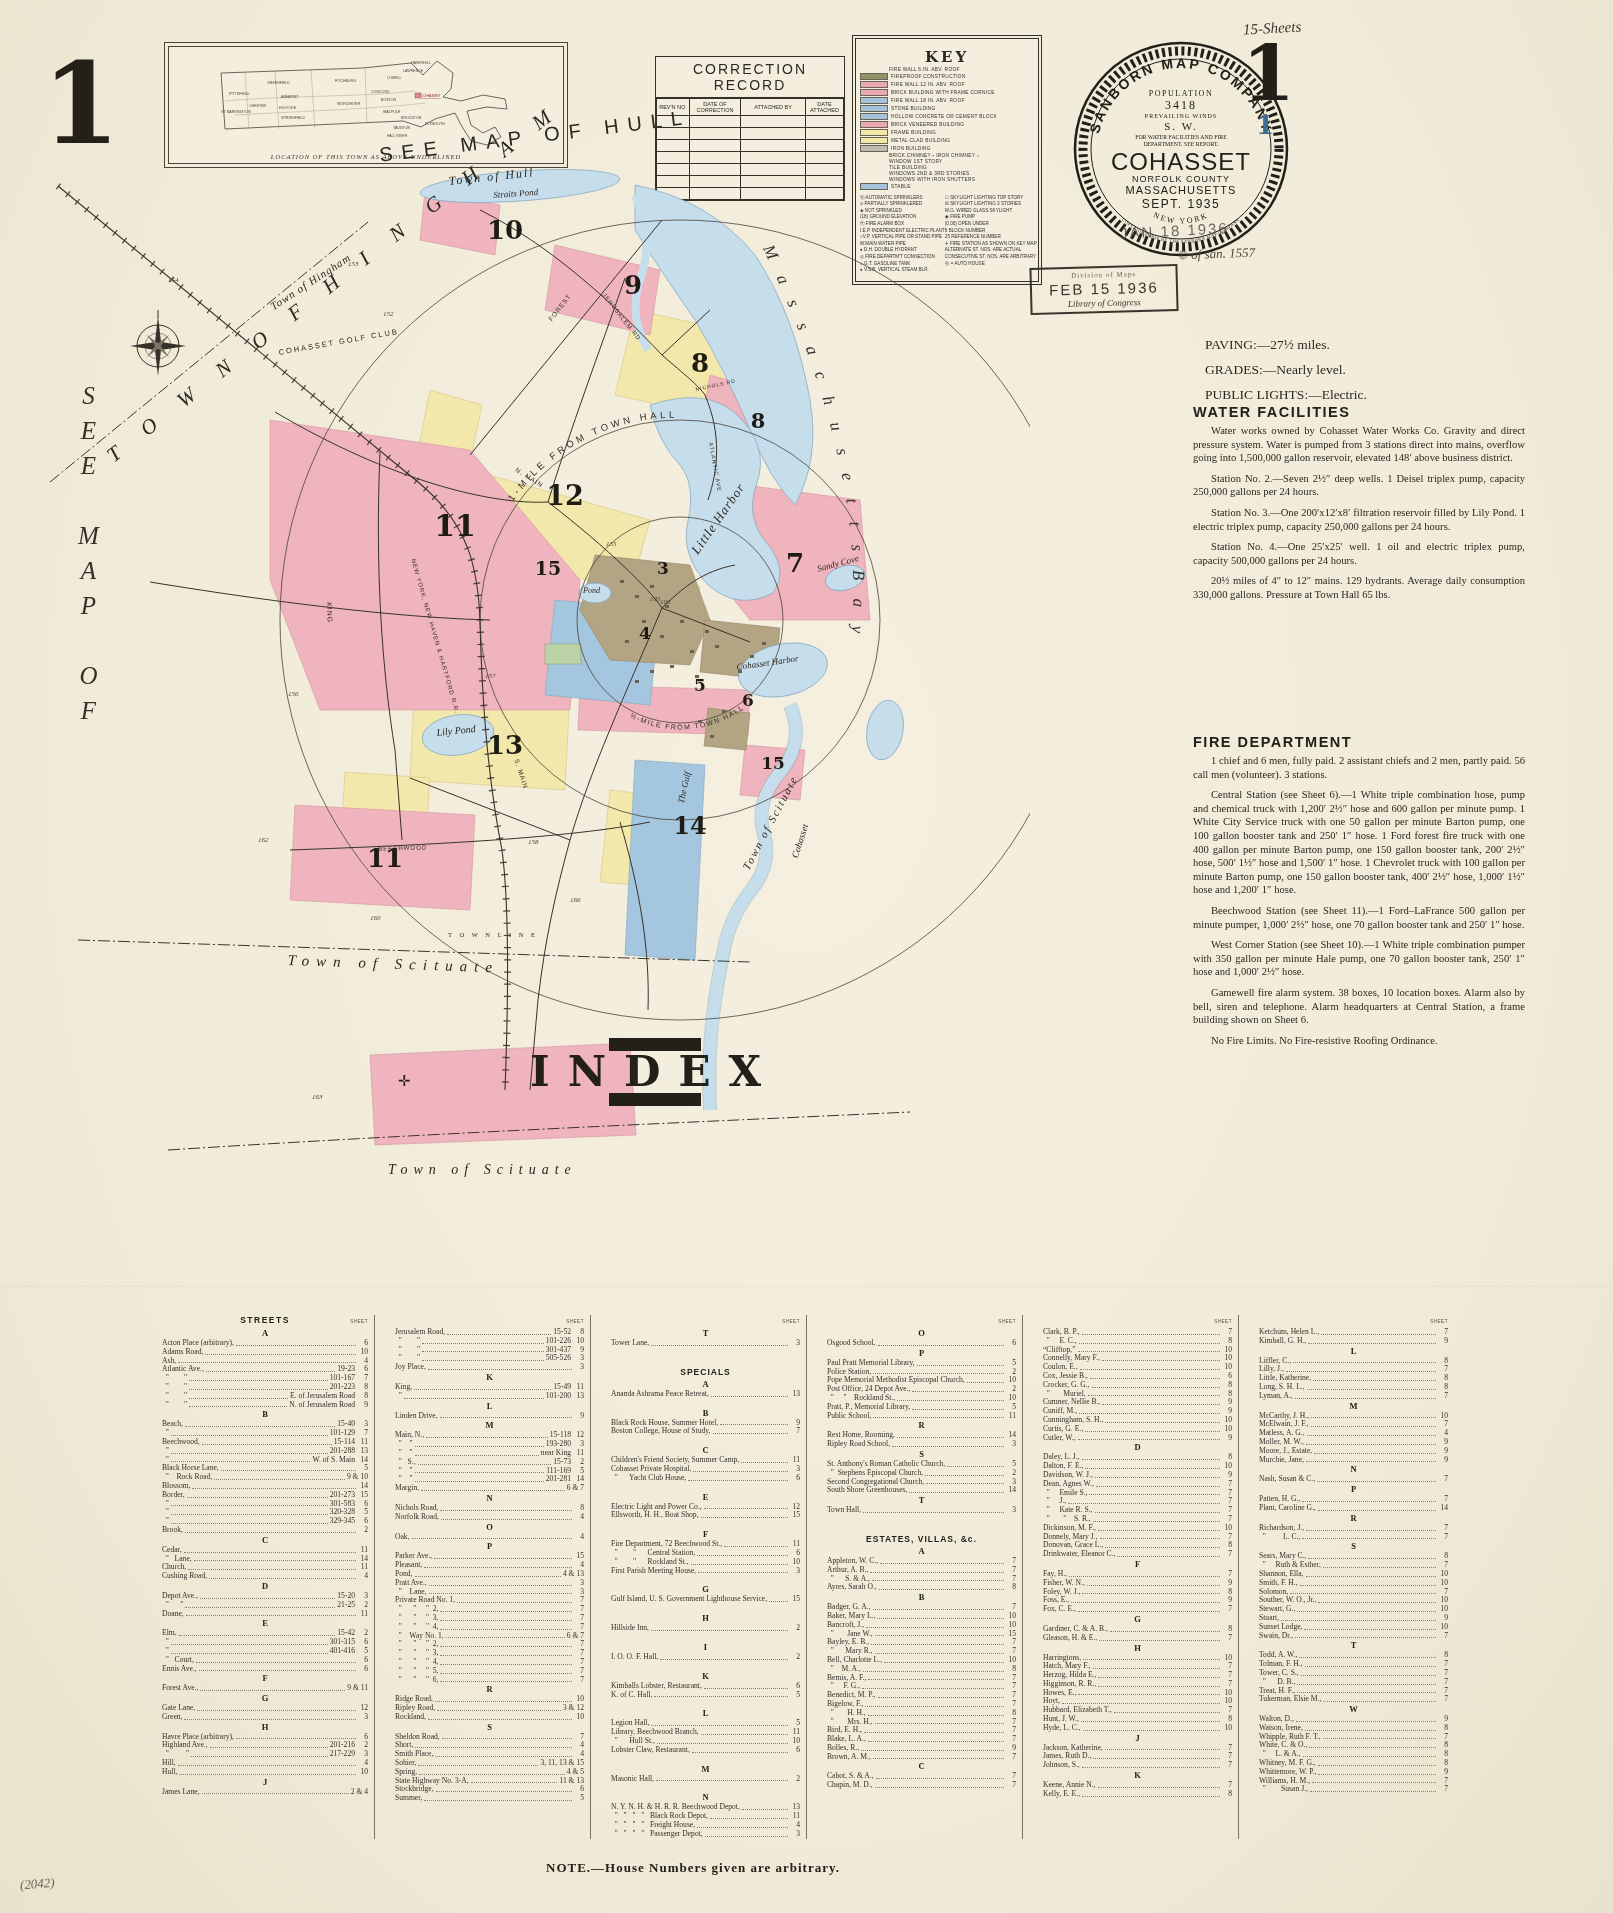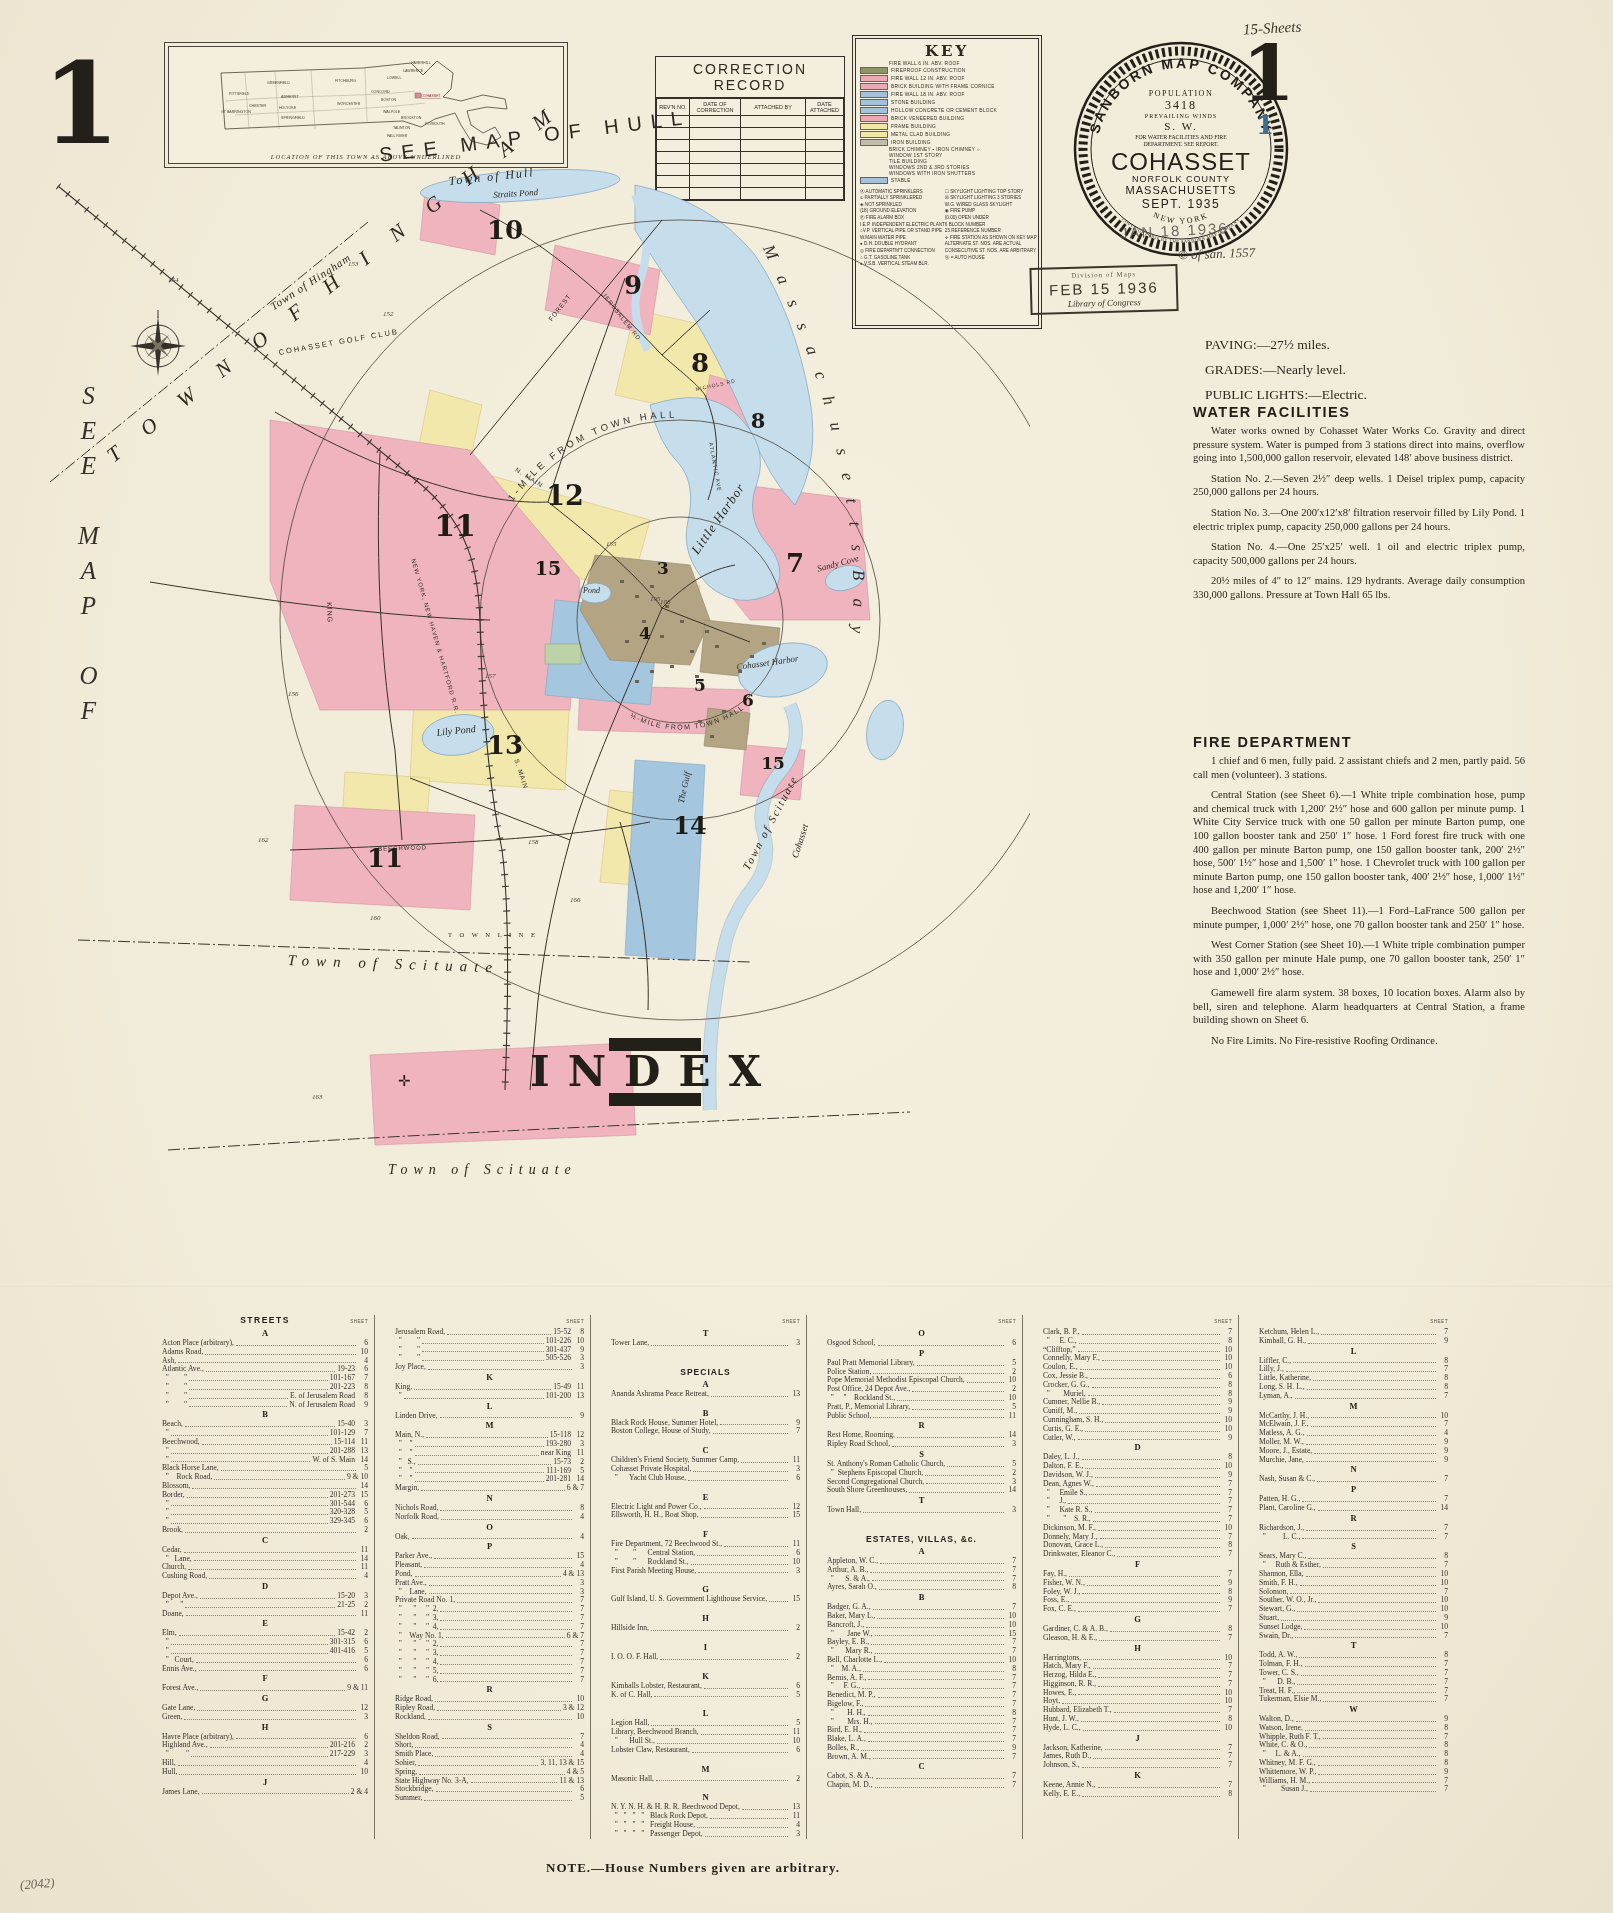--- a/index.html
+++ b/index.html
@@ -16,21 +16,21 @@
   #locator-caption{position:absolute;left:0;right:0;bottom:3px;text-align:center;font-size:6.5px;font-style:italic;letter-spacing:1px;color:#3a352c;}
 
   
   #correction{position:absolute;left:655px;top:56px;width:188px;border:1.5px solid #35302a;background:#f3eedd;}
   #correction .cr-title{border-bottom:1.5px solid #35302a;text-align:center;font-size:14px;letter-spacing:2px;padding:4px 0;font-family:"Liberation Sans",sans-serif;}
   #correction table{border-collapse:collapse;width:100%;}
   #correction th{font-size:5.5px;font-family:"Liberation Sans",sans-serif;border:1px solid #35302a;padding:2px 1px;font-weight:normal;}
   #correction td{border:1px solid #35302a;height:9px;}
 
   
-  #key{position:absolute;left:855px;top:38px;width:184px;height:288px;border:1px solid #35302a;box-shadow:0 0 0 2px #f1ebd9,0 0 0 3px #35302a;background:#f3eedd;padding:3px 4px;box-sizing:border-box;}
+  #key{position:absolute;left:855px;top:38px;width:184px;height:244px;border:1px solid #35302a;box-shadow:0 0 0 2px #f1ebd9,0 0 0 3px #35302a;background:#f3eedd;padding:9px 4px;box-sizing:border-box;}
   #key .key-title{text-align:center;font-family:"DejaVu Serif",serif;font-weight:bold;font-size:15px;letter-spacing:3px;}
   .key-row{display:flex;align-items:center;margin:1px 0;}
   .key-swatch{width:26px;height:5px;border:0.5px solid #6b6455;margin-right:3px;flex-shrink:0;}
   .key-swatch.empty{border:none;background:transparent;}
   .key-text{font-size:4.8px;font-family:"Liberation Sans",sans-serif;letter-spacing:.3px;color:#35302a;white-space:nowrap;}
   #key-sym{display:flex;margin-top:3px;}
   #key-sym > div{flex:1;}
   .key-sym-row{font-size:4.6px;font-family:"Liberation Sans",sans-serif;color:#35302a;margin:1.6px 0;white-space:nowrap;}
 
   
@@ -672,21 +672,21 @@
           </div>
           <div class="idx-row">
             <span class="nm">Border,</span>
             <span class="lead"></span>
             <span class="rg">201-273</span>
             <span class="sh">15</span>
           </div>
           <div class="idx-row">
             <span class="nm">  "</span>
             <span class="lead"></span>
-            <span class="rg">301-544</span>
+            <span class="rg">301-583</span>
             <span class="sh">6</span>
           </div>
           <div class="idx-row">
             <span class="nm">  "</span>
             <span class="lead"></span>
             <span class="rg">320-328</span>
             <span class="sh">5</span>
           </div>
           <div class="idx-row">
             <span class="nm">  "</span>

